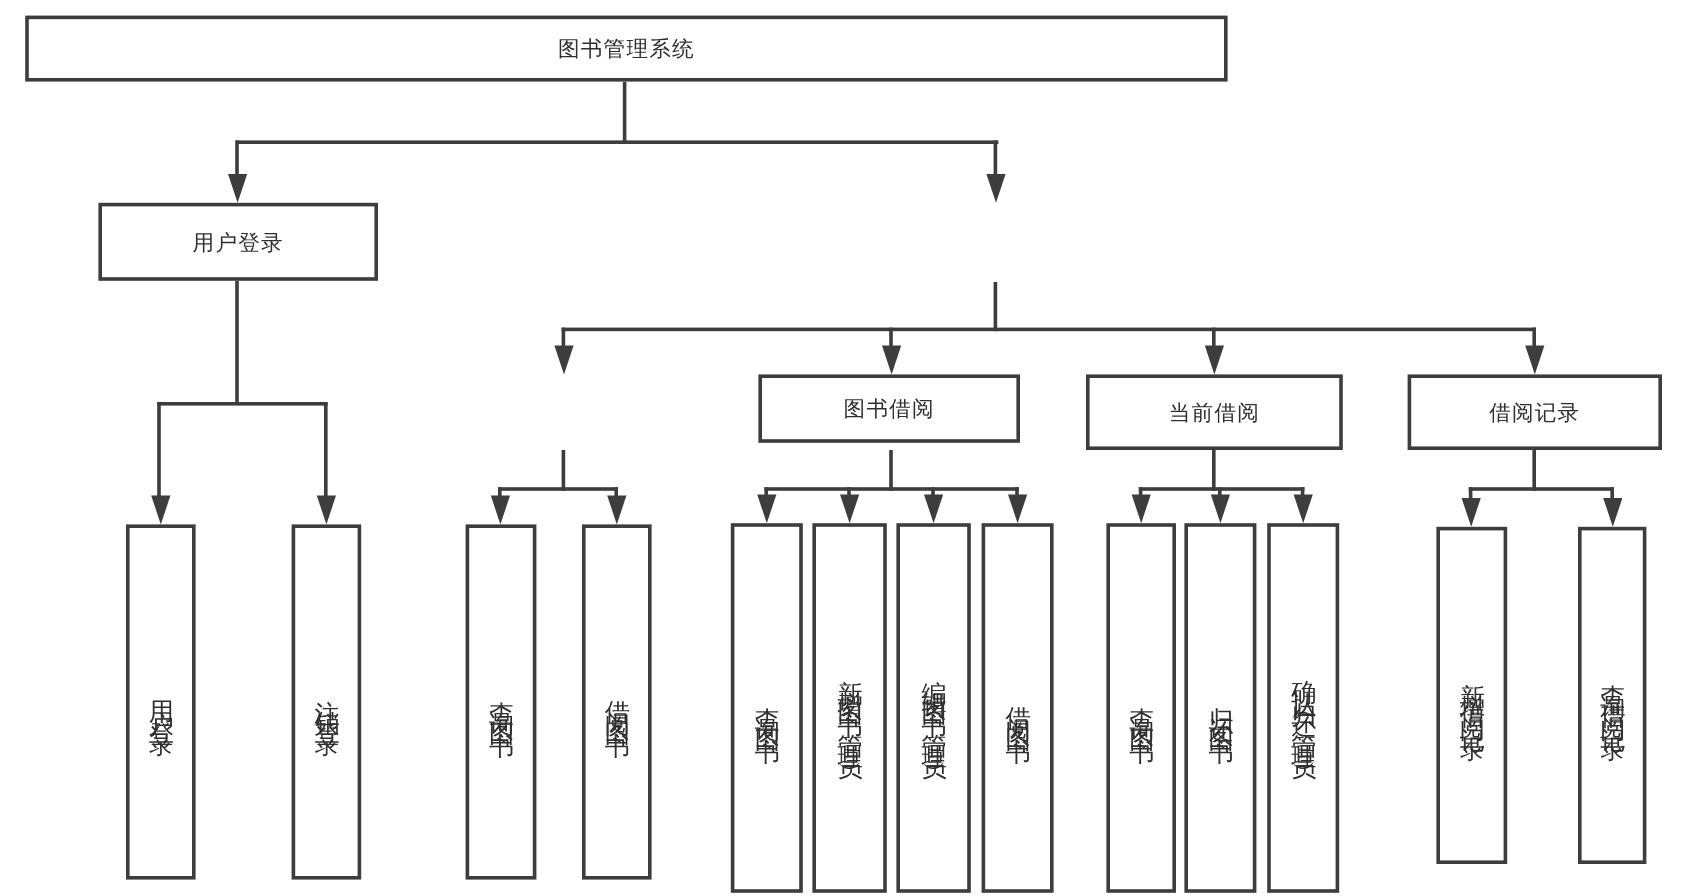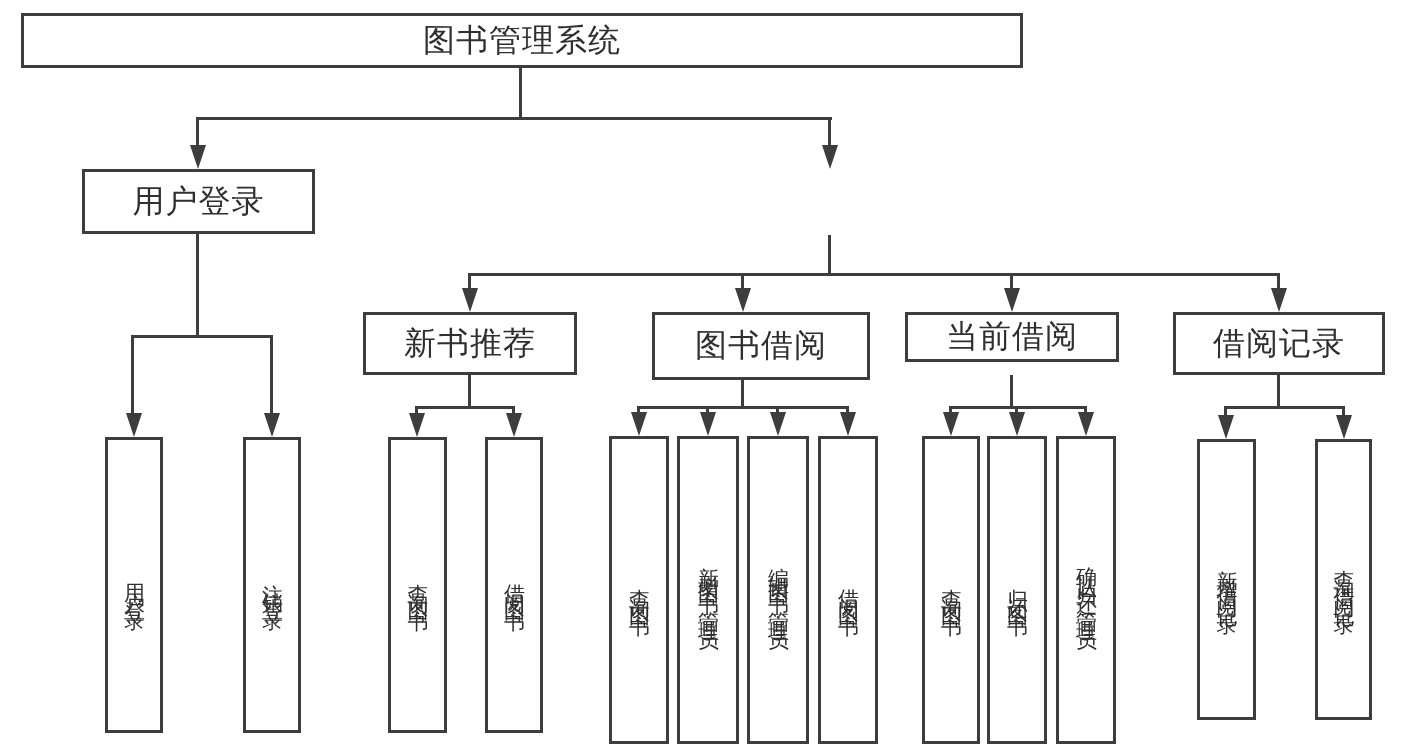--- a/index.html
+++ b/index.html
@@ -5,21 +5,21 @@
   html,body{margin:0;padding:0;background:#fff;}
   .canvas{
     position:relative;width:1405px;height:747px;background:#fff;overflow:hidden;
     font-family:"DejaVu Sans","Liberation Sans",sans-serif;
   }
   .box{
     position:absolute;box-sizing:border-box;background:#fff;
     border:3px solid var(--line);display:flex;align-items:center;justify-content:center;
     z-index:2;
   }
-  .box .lbl{color:var(--text);font-size:32px;letter-spacing:1px;white-space:nowrap;}
+  .box .lbl{color:var(--text);font-size:18px;letter-spacing:1px;white-space:nowrap;}
   .box.v .lbl{
     writing-mode:vertical-rl;text-orientation:mixed;
     font-size:21px;letter-spacing:9px;line-height:1;white-space:normal;
   }
   .ln{position:absolute;background:var(--line);z-index:1;}
   .arr{
     position:absolute;width:0;height:0;z-index:1;
     border-left:8px solid transparent;border-right:8px solid transparent;
     border-top:24px solid var(--line);
   }
@@ -59,27 +59,24 @@
   <div class="ln" style="left:468px;top:273px;width:812px;height:3px"></div>
   <div class="ln" style="left:468px;top:273px;width:3px;height:20px"></div>
   <div class="arr" style="left:462px;top:288px"></div>
   <div class="ln" style="left:741px;top:273px;width:3px;height:20px"></div>
   <div class="arr" style="left:735px;top:288px"></div>
   <div class="ln" style="left:1010px;top:273px;width:3px;height:20px"></div>
   <div class="arr" style="left:1004px;top:288px"></div>
   <div class="ln" style="left:1277px;top:273px;width:3px;height:20px"></div>
   <div class="arr" style="left:1271px;top:288px"></div>
 
-  <div class="box h" style="left:363px;top:312px;width:214px;height:63px">
-    <span class="lbl">新书推荐</span>
-  </div>
-  <div class="box h" style="left:652px;top:312px;width:218px;height:68px">
+  <div class="box h" style="left:632px;top:312px;width:218px;height:57px">
     <span class="lbl">图书借阅</span>
   </div>
-  <div class="box h" style="left:905px;top:312px;width:214px;height:50px">
+  <div class="box h" style="left:905px;top:312px;width:214px;height:63px">
     <span class="lbl">当前借阅</span>
   </div>
   <div class="box h" style="left:1173px;top:312px;width:212px;height:63px">
     <span class="lbl">借阅记录</span>
   </div>
 
   <div class="ln" style="left:468px;top:375px;width:3px;height:34px"></div>
   <div class="ln" style="left:415px;top:406px;width:100px;height:3px"></div>
   <div class="ln" style="left:415px;top:406px;width:3px;height:12px"></div>
   <div class="arr" style="left:409px;top:413px"></div>

